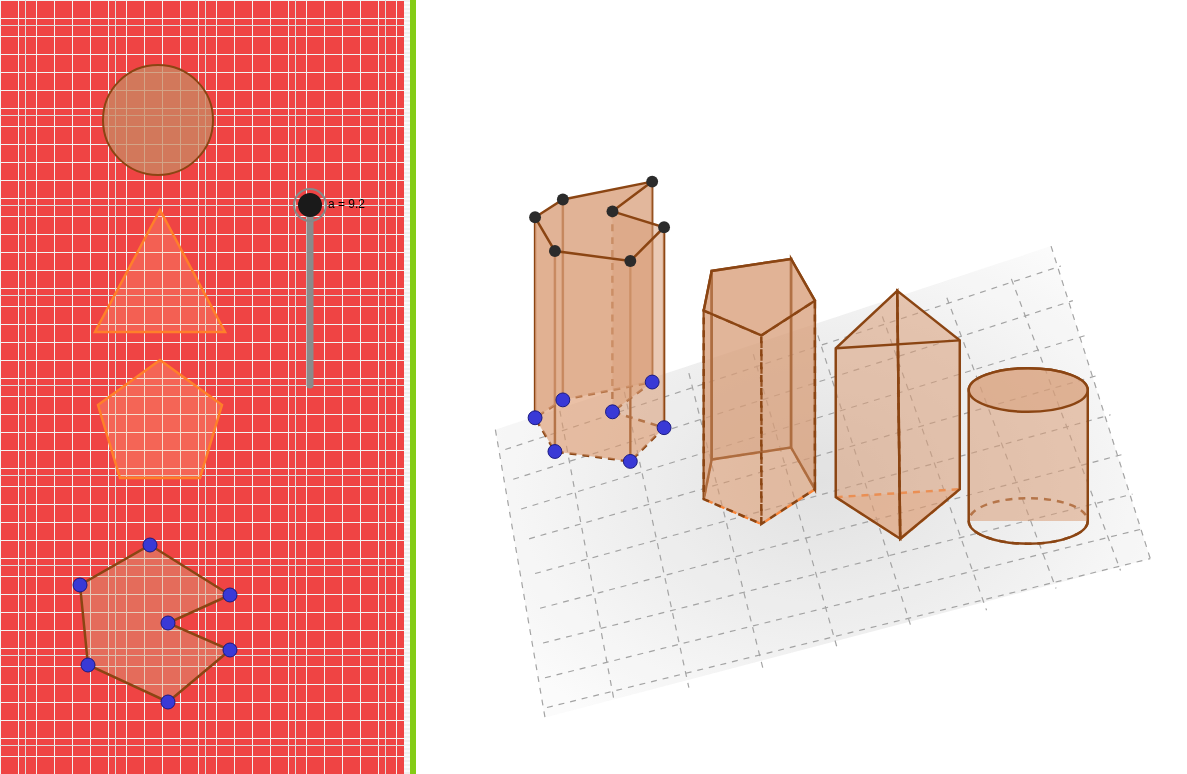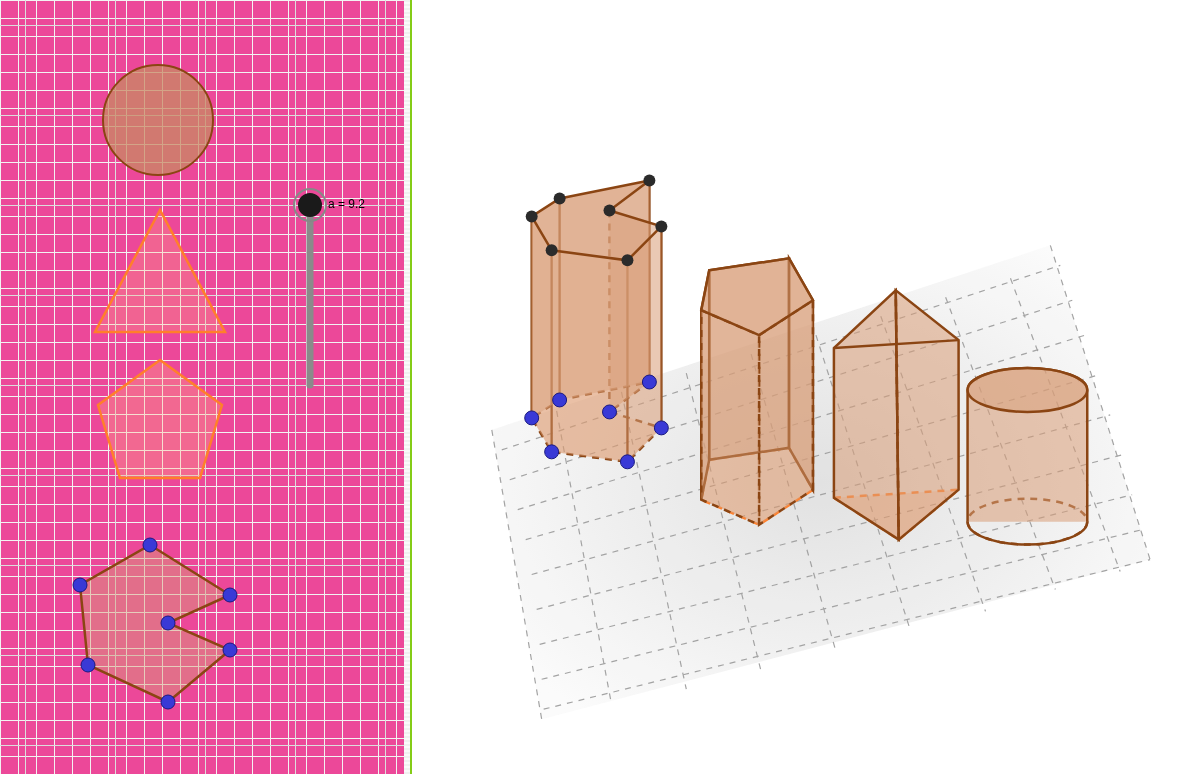--- a/index.html
+++ b/index.html
@@ -14,22 +14,22 @@
   }
   .app {
     display: flex;
     width: 100%;
     height: 100%;
   }
   .left-panel {
     width: 410px;
     height: 100%;
     position: relative;
-    background: #ec4899;
-    border-right: 2px solid #84cc16;
+    background: #ef4444;
+    border-right: 6px solid #84cc16;
   }
   .grid-minor {
     position: absolute;
     inset: 0;
     background-image:
       linear-gradient(to right, #f2f2f2 1px, transparent 1px),
       linear-gradient(to bottom, #f2f2f2 1px, transparent 1px);
     background-size: 18px 18px;
   }
   .grid-major {

